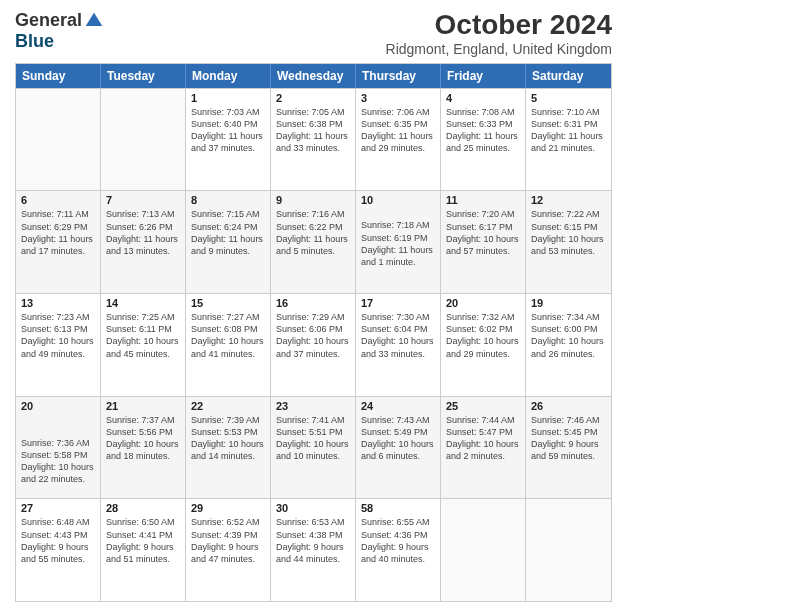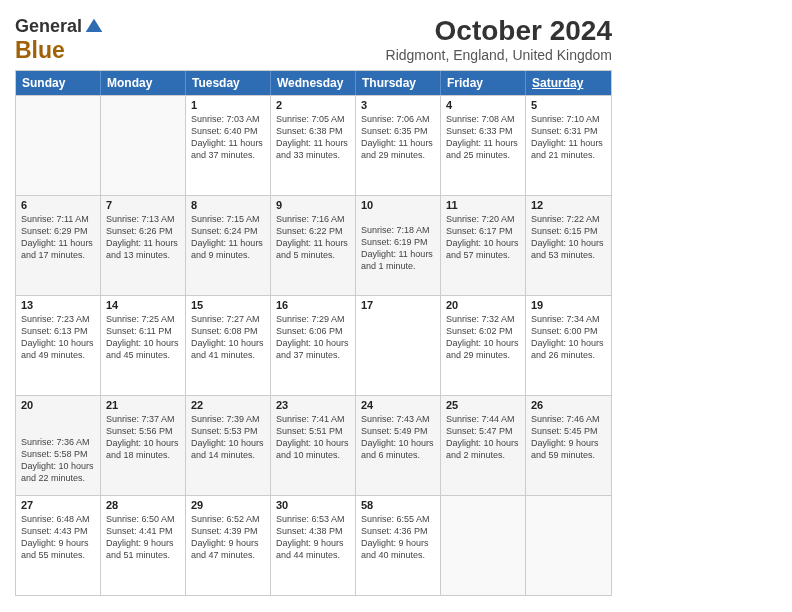--- a/index.html
+++ b/index.html
@@ -6,21 +6,21 @@
     body {
       font-family: Arial, sans-serif;
       background: #fff;
       width: 792px;
       height: 612px;
       overflow: hidden;
     }
     .page {
       width: 627px;
       height: 612px;
-      padding: 16px 15px;
+      padding: 10px 15px;
       display: flex;
       flex-direction: column;
     }
     .header {
       display: flex;
       justify-content: space-between;
       align-items: flex-start;
       margin-bottom: 6px;
     }
     .logo {
@@ -31,23 +31,23 @@
     .logo-text {
       display: flex;
       align-items: center;
     }
     .logo-general {
       font-size: 18px;
       font-weight: bold;
       color: #333;
     }
     .logo-blue {
-      font-size: 23px;
-      font-weight: bold;
-      color: #a16207;
+      font-size: 18px;
+      font-weight: bold;
+      color: #0c4a6e;
     }
     .logo-icon {
       width: 20px;
       height: 20px;
       margin-left: 2px;
     }
     .title-section {
       text-align: right;
     }
     .month-title {
@@ -71,21 +71,21 @@
       grid-template-columns: repeat(7, 1fr);
       background: #2e6db4;
     }
     .cal-header-cell {
       color: #fff;
       font-size: 12px;
       font-weight: bold;
       padding: 5px 6px;
       border-right: 1px solid #5a8fd0;
     }
-    .cal-header-cell:last-child { border-right: none; text-decoration: underline; }
+    .cal-header-cell:last-child { border-right: none; }
     .cal-body {
       flex: 1;
       display: flex;
       flex-direction: column;
     }
     .cal-row {
       display: grid;
       grid-template-columns: repeat(7, 1fr);
       flex: 1;
       border-top: 1px solid #ccc;
@@ -130,22 +130,22 @@
     </div>
     <div class="title-section">
       <div class="month-title">October 2024</div>
       <div class="location">Ridgmont, England, United Kingdom</div>
     </div>
   </div>
 
   <div class="calendar">
     <div class="cal-header">
     <div class="cal-header-cell">Sunday</div>
+        <div class="cal-header-cell">Tuesday</div>
         <div class="cal-header-cell">Monday</div>
-        <div class="cal-header-cell">Tuesday</div>
         <div class="cal-header-cell">Wednesday</div>
         <div class="cal-header-cell">Thursday</div>
         <div class="cal-header-cell">Friday</div>
         <div class="cal-header-cell">Saturday</div>
       </div>
     <div class="cal-body">
     <div class="cal-row">
           <div class="cal-cell empty"></div>
           <div class="cal-cell empty"></div>
           <div class="cal-cell">
@@ -243,20 +243,23 @@
 Daylight: 10 hours and 41 minutes.</div>
           </div>
           <div class="cal-cell">
             <div class="day-num">16</div>
             <div class="cell-info" style="white-space: pre-line;">Sunrise: 7:29 AM
 Sunset: 6:06 PM
 Daylight: 10 hours and 37 minutes.</div>
           </div>
           <div class="cal-cell">
             <div class="day-num">17</div>
+            <div class="cell-info" style="white-space: pre-line;">Sunrise: 7:30 AM
+Sunset: 6:04 PM
+Daylight: 10 hours and 33 minutes.</div>
           </div>
           <div class="cal-cell">
             <div class="day-num">20</div>
             <div class="cell-info" style="white-space: pre-line;">Sunrise: 7:32 AM
 Sunset: 6:02 PM
 Daylight: 10 hours and 29 minutes.</div>
           </div>
           <div class="cal-cell">
             <div class="day-num">19</div>
             <div class="cell-info" style="white-space: pre-line;">Sunrise: 7:34 AM

